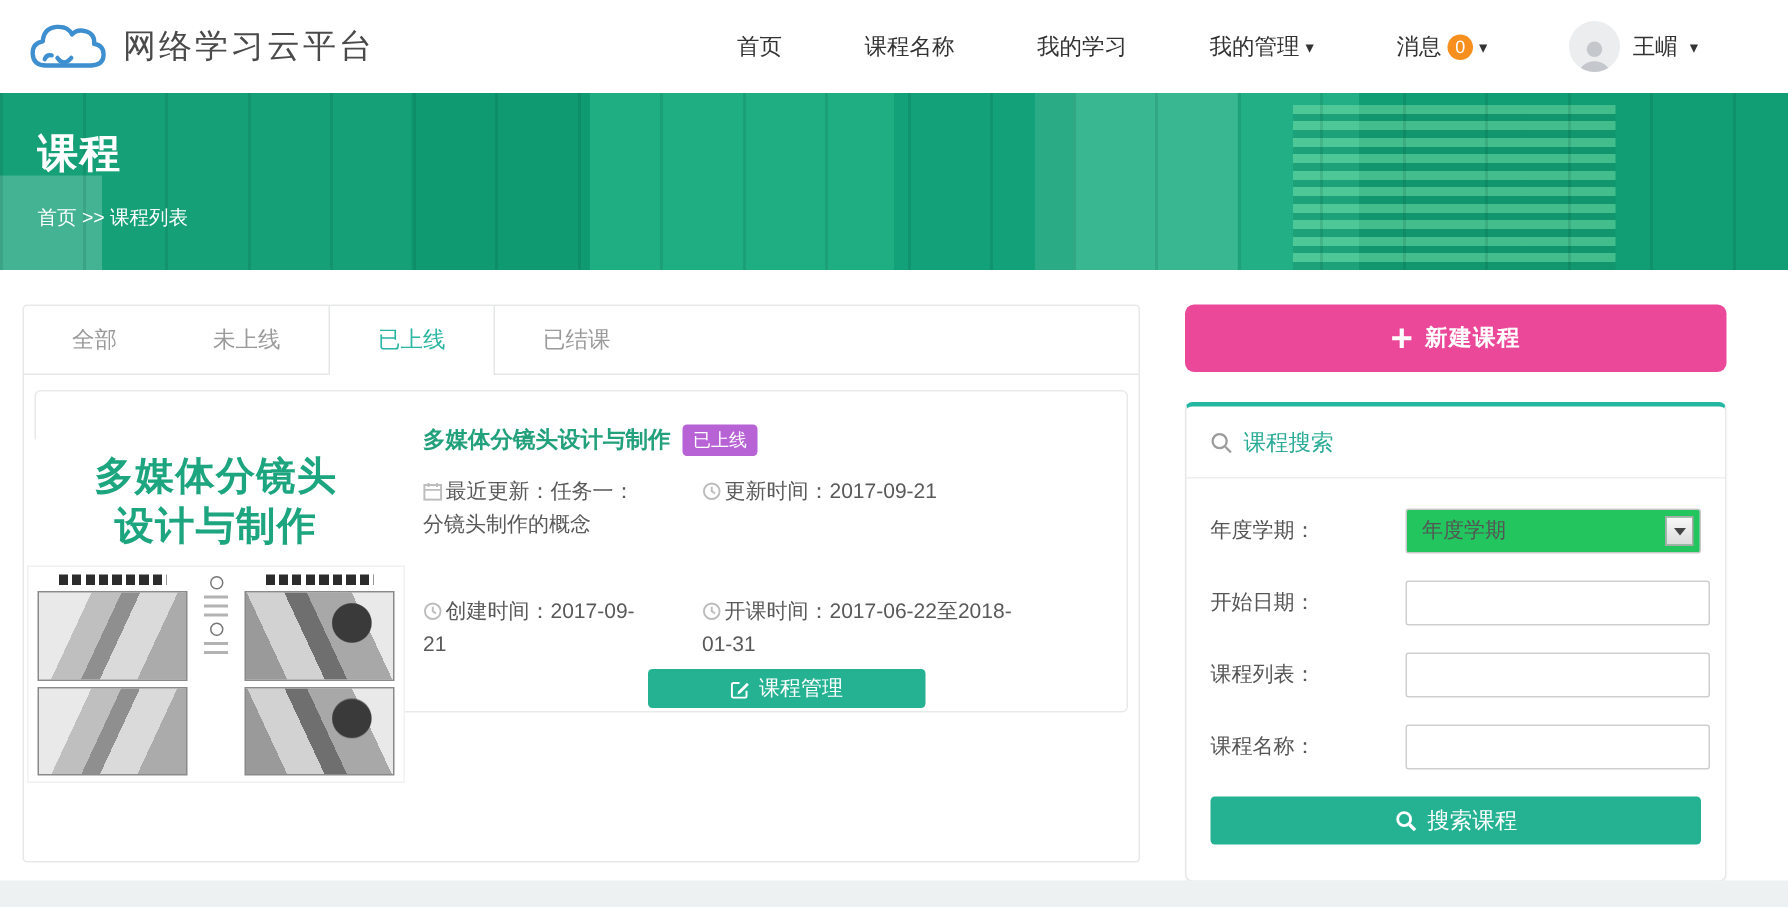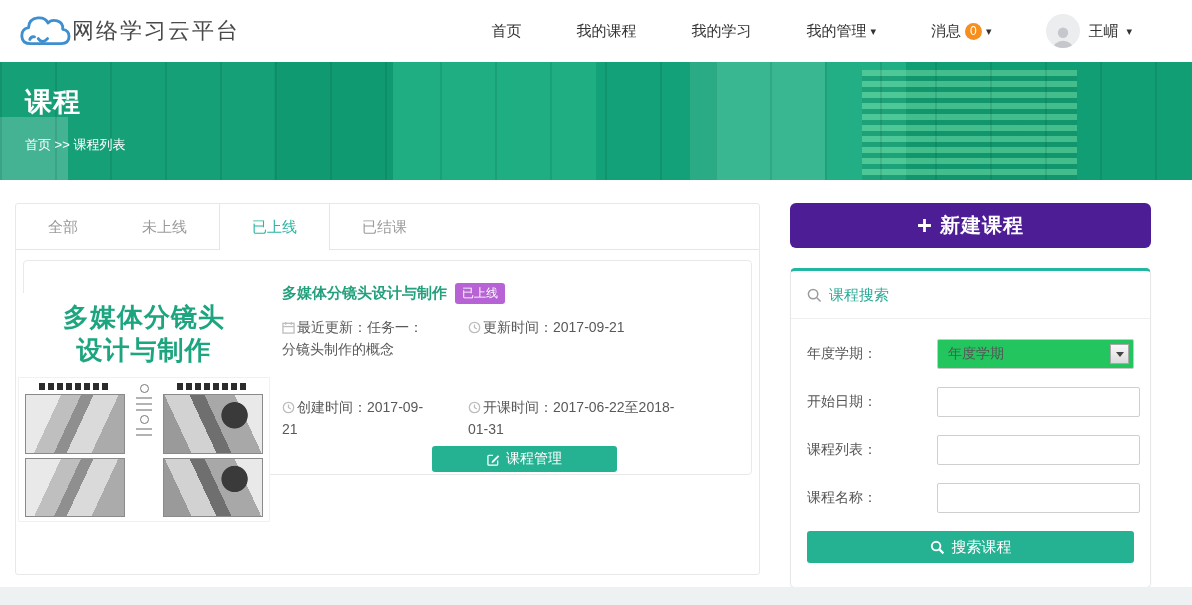--- a/index.html
+++ b/index.html
@@ -1,21 +1,21 @@
 <!DOCTYPE html>
 <html><head>
 <meta charset="utf-8">
 <style>
   * { margin:0; padding:0; box-sizing:border-box; }
   body { font-family:"Liberation Sans","DejaVu Sans",sans-serif; background:#fff; }
   .screen{ position:relative; width:1192px; height:605px; background:#fff; overflow:hidden; }
 
   
   .header{ position:absolute; top:0; left:0; right:0; height:62px; background:#fff; display:flex; align-items:center; padding:0 60px 0 18px; }
-  .brand{ display:flex; align-items:center; cursor:pointer; }
+  .brand{ display:flex; align-items:center; gap:10px; cursor:pointer; }
   .brand svg{ display:block; }
   .brand-name{ font-size:22px; color:#4a4a4a; letter-spacing:2px; }
   .nav{ margin-left:auto; display:flex; align-items:center; gap:55px; }
   .nav-item{ font-size:15px; color:#333; cursor:pointer; display:flex; align-items:center; gap:4px; white-space:nowrap; }
   .caret{ font-size:11px; color:#333; }
   .msg-badge{ display:inline-flex; align-items:center; justify-content:center; min-width:17px; height:17px; border-radius:9px; background:#f78f1e; color:#fff; font-size:12px; padding:0 2px; }
   .user-item{ display:flex; align-items:center; gap:8px; cursor:pointer; }
   .avatar{ width:34px; height:34px; border-radius:50%; background:#ebedee; display:flex; align-items:flex-end; justify-content:center; overflow:hidden; }
   .user-name{ font-size:15px; color:#333; }
 
@@ -59,21 +59,21 @@
   .course-body{ margin-left:258px; padding:22px 14px 0 0; }
   .course-title-row{ display:flex; align-items:center; gap:8px; }
   .course-title{ font-size:15px; font-weight:bold; color:#23a07c; cursor:pointer; }
   .status-badge{ background:#b763d6; color:#fff; font-size:12px; padding:2px 7px; border-radius:3px; }
   .meta-grid{ margin-top:12px; display:grid; grid-template-columns:150px 210px; row-gap:32px; column-gap:0; font-size:14px; color:#595959; line-height:22px;gap:36px; }
   .meta-item svg{ vertical-align:-2px; margin-right:2px; }
   .manage-btn{ margin:6px 0 0 150px; width:185px; height:26px; background:#24b293; border-radius:3px; display:flex; align-items:center; justify-content:center; gap:6px; color:#fff; font-size:14px; cursor:pointer; border:none; }
 
   
   .right-col{ position:absolute; left:790px; top:203px; width:361px; }
-  .new-course-btn{ width:100%; height:45px; background:#4c1d95; border:none; border-radius:6px; color:#fff; font-size:20px; font-weight:bold; display:flex; align-items:center; justify-content:center; gap:8px; cursor:pointer; letter-spacing:1px; }
+  .new-course-btn{ width:100%; height:45px; background:#ec4899; border:none; border-radius:6px; color:#fff; font-size:15px; font-weight:bold; display:flex; align-items:center; justify-content:center; gap:8px; cursor:pointer; letter-spacing:1px; }
   .search-panel{ margin-top:20px; background:#fff; border:1px solid #e6e8e8; border-top:3px solid #23b7a3; border-radius:5px; box-shadow:0 1px 2px rgba(0,0,0,.04); }
   .search-head{ display:flex; align-items:center; gap:7px; padding:15px 16px 13px 16px; border-bottom:1px solid #efefef; }
   .search-head-title{ color:#2aab97; font-size:15px; }
   .search-body{ padding:20px 16px 8px 16px; }
   .form-row{ display:flex; align-items:center; margin-bottom:18px;gap:48px; }
   .form-label{ width:82px; font-size:14px; color:#555; flex:none; }
   .form-field{ flex:1; height:30px; border:1px solid #cfcfcf; border-radius:2px; background:#fff; font-size:14px; color:#555; padding:0 10px; font-family:inherit; }
   .select-box{ position:relative; flex:1; height:30px; border:1px solid #c9c9c9; border-radius:2px; background:#22c55e; display:flex; align-items:center; padding:0 30px 0 10px; font-size:14px; color:#555; cursor:pointer; }
   .select-arrow{ position:absolute; right:4px; top:4px; width:19px; height:20px; border:1px solid #a9a9a9; background:linear-gradient(#f8f8f8,#dcdcdc); display:flex; align-items:center; justify-content:center; }
   .select-arrow i{ width:0; height:0; border:4px solid rgba(0,0,0,0); border-top:5px solid #444; margin-top:5px; }
@@ -92,21 +92,21 @@
         <svg width="54" height="40" viewBox="0 0 64 46" fill="none" stroke="#3e8fd0" stroke-width="3.4" stroke-linecap="round" stroke-linejoin="round">
           <path d="M15 38 Q5 38 4.5 29 Q4 20.5 12.5 19 Q13 8.5 23.5 7.5 Q32.5 6.8 35.5 13.5 Q39.5 9 46.5 11 Q54 13.5 53 21 Q60.5 22 60.5 29.5 Q60.5 37.5 51 38 Z"></path>
           <path d="M24 32 q5 7 11 0"></path>
           <path d="M14 33 q1.5-4 5.5-3"></path>
         </svg>
       </span>
       <span class="brand-name">网络学习云平台</span>
     </div>
     <div class="nav">
       <span class="nav-item">首页</span>
-      <span class="nav-item">我的课程</span>
+      <span class="nav-item">课程名称</span>
       <span class="nav-item">我的学习</span>
       <span class="nav-item">
         <span>我的管理</span>
         <span class="caret">▾</span>
       </span>
       <span class="nav-item">
         <span>消息</span>
         <span class="msg-badge">0</span>
         <span class="caret">▾</span>
       </span>

